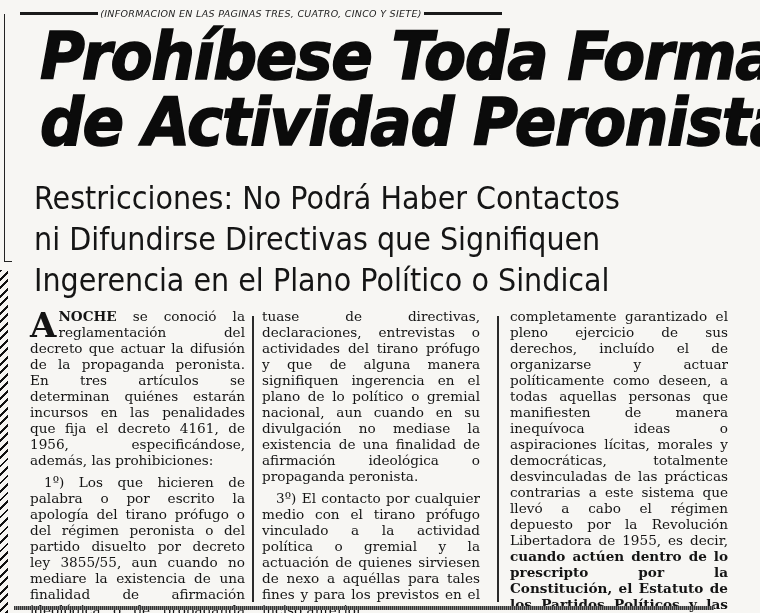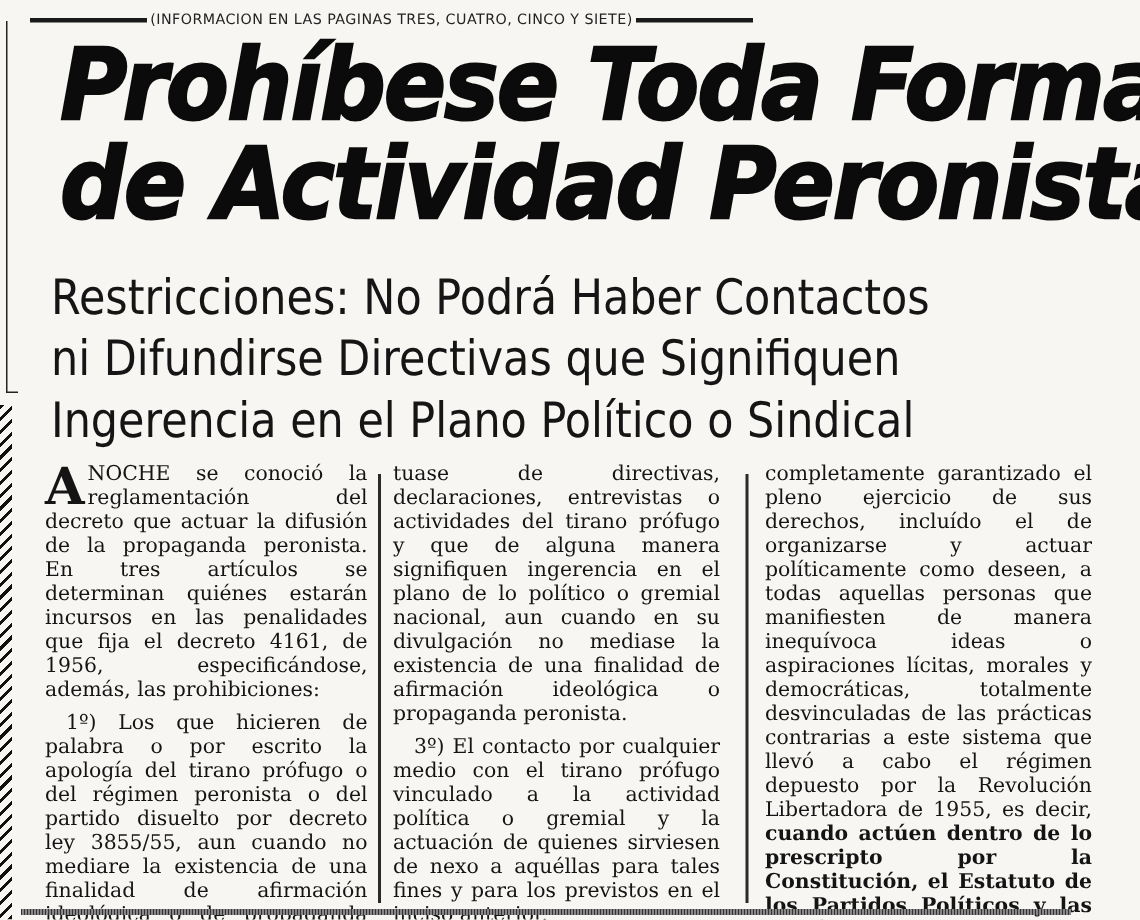--- a/index.html
+++ b/index.html
@@ -13,21 +13,21 @@
 
   
   .kicker {
     position: absolute; top: 8px; left: 20px; width: 482px;
     display: flex; align-items: center;
   }
   .kicker .rule { flex: 1; height: 3px; background: #1a1a1a; }
   .kicker .text {
     font-family: "DejaVu Sans", sans-serif;
     font-size: 9.5px; letter-spacing: 0.3px; color: #222;
-    padding: 0 2px; white-space: nowrap;
+    padding: 0 2px; white-space: nowrap; font-style: italic;
   }
   .left-box2 {
     position: absolute; left: 4px; top: 14px; height: 248px;
     border-left: 1.5px solid #222;
   }
   .left-box-bottom { position: absolute; left: 4px; top: 261px; width: 8px; border-top: 1.5px solid #222; }
   .left-hatch {
     position: absolute; left: 0; top: 270px; width: 8px; height: 343px;
     background: repeating-linear-gradient(135deg, #111 0 2px, #f7f6f3 2px 6px);
   }
@@ -67,21 +67,21 @@
   .col2 { left: 262px; width: 218px; }
   .col3 { left: 510px; width: 218px; }
   .colrule { position: absolute; top: 316px; width: 1.5px; background: #2a2a2a; }
   .colrule.r1 { left: 252px; height: 286px; }
   .colrule.r2 { left: 497px; height: 286px; }
 
   .dropcap {
     float: left; font-family: "DejaVu Serif", serif;
     font-size: 34px; line-height: 30px; margin: 2px 2px 0 0; font-weight: bold;
   }
-  .smallcaps { font-variant: small-caps; }
+  .smallcaps { font-variant: small-caps; font-weight: bold; }
   .bold { font-weight: bold; }
 
   .bottom-rule {
     position: absolute; left: 14px; top: 606px; width: 700px; height: 4px;
     background: repeating-linear-gradient(90deg, #333 0 1px, #888 1px 2px);
   }
 </style>
 </head>
 <body>
 

